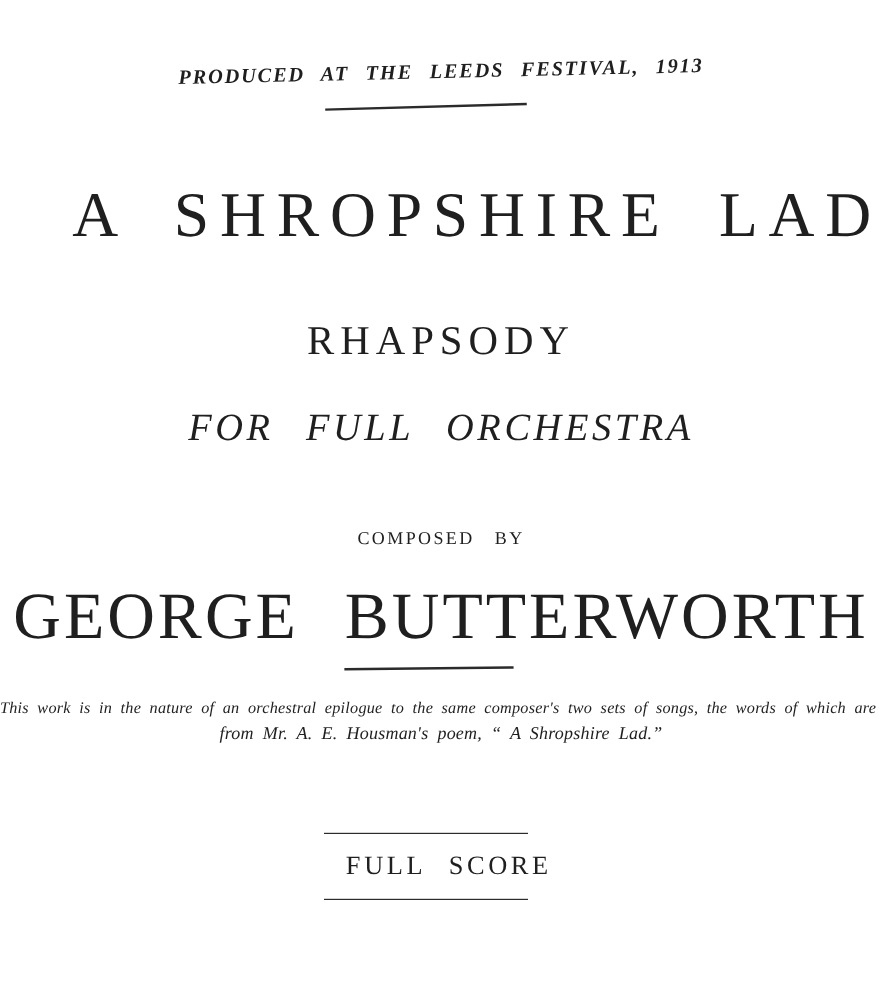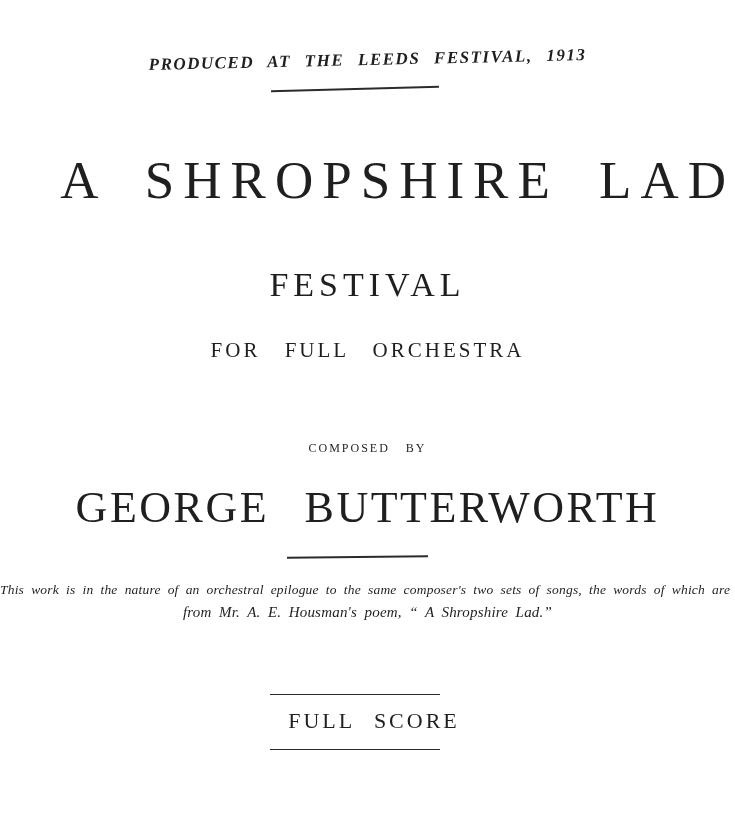--- a/index.html
+++ b/index.html
@@ -49,33 +49,34 @@
     word-spacing: 18px;
     text-align: right;
   }
   .subtitle {
     top: 266px;
     font-size: 34px;
     letter-spacing: 5px;
   }
   .ensemble {
     top: 338px;
-    font-size: 21px;
+    font-size: 32px;
     letter-spacing: 3px;
     word-spacing: 16px;
+    font-style: italic;
   }
   .composed-by {
     top: 441px;
-    font-size: 12px;
+    font-size: 15px;
     letter-spacing: 2px;
     word-spacing: 11px;
   }
   .composer {
     top: 482px;
-    font-size: 44px;
+    font-size: 55px;
     letter-spacing: 2.5px;
     word-spacing: 22px;
   }
   .rule-mid {
     top: 556px; left: 287px; width: 141px;
     transform: rotate(-0.6deg);
   }
   .note-line1 {
     top: 582px;
     font-size: 13.5px;
@@ -110,21 +111,21 @@
 <body>
 
 <div class="page">
 
   <div class="centered produced-line">PRODUCED AT THE LEEDS FESTIVAL, 1913</div>
 
   <div class="rule rule-top"></div>
 
   <div class="centered main-title">A SHROPSHIRE LAD</div>
 
-  <div class="centered subtitle">FESTIVAL</div>
+  <div class="centered subtitle">RHAPSODY</div>
 
   <div class="centered ensemble">FOR FULL ORCHESTRA</div>
 
   <div class="centered composed-by">COMPOSED BY</div>
 
   <div class="centered composer">GEORGE BUTTERWORTH</div>
 
   <div class="rule rule-mid"></div>
 
   <div class="centered note-line1">This work is in the nature of an orchestral epilogue to the same composer's two sets of songs, the words of which are taken</div>

